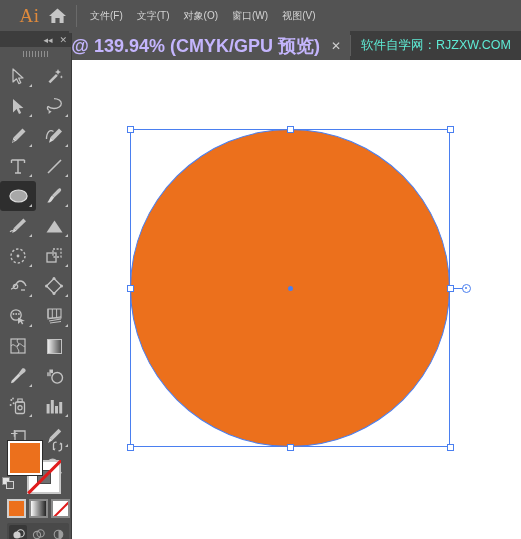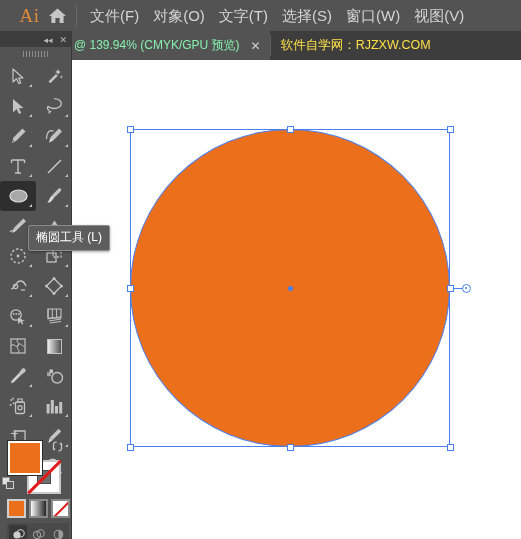--- a/index.html
+++ b/index.html
@@ -53,21 +53,21 @@
     background: #6a6a6a;
     margin: 0 6px 0 2px;
   }
   .menu-items {
     display: flex;
     align-items: center;
     height: 100%;
   }
   .menu-item {
     color: #d4d4d4;
-    font-size: 15px;
+    font-size: 10px;
     padding: 0 7px;
     line-height: 31px;
     white-space: nowrap;
   }
 
   
   .tabbar {
     position: absolute;
     left: 0; top: 31px;
     width: 521px; height: 29px;
@@ -81,43 +81,44 @@
   }
   .tab-active {
     display: flex;
     align-items: center;
     background: #535353;
     padding: 0 6px 0 2px;
     height: 29px;
     box-sizing: border-box;
   }
   .tab-title {
-    color: #86efac;
-    font-size: 12px;
+    color: #c4b5fd;
+    font-size: 18px;
     white-space: nowrap;
     padding-right: 8px;
+    font-weight: bold;
   }
   .tab-close {
     color: #cfcfcf;
     font-size: 12px;
     font-weight: bold;
     line-height: 1;
     padding: 0 3px;
     cursor: default;
   }
   .tab-sep {
     width: 1px;
     background: #5e5e5e;
     margin: 4px 0;
   }
   .tab-promo {
     display: flex;
     align-items: center;
     padding: 0 10px;
-    color: #fde047;
+    color: #5eead4;
     font-size: 12.5px;
     white-space: nowrap;
   }
 
   
   .toolpanel {
     position: absolute;
     left: 0; top: 33px;
     width: 72px;
     height: 506px;
@@ -373,23 +374,22 @@
   <div class="menubar">
     <div class="ai-logo">Ai</div>
     <div class="home-btn">
       <svg width="19" height="17" viewBox="0 0 19 17" aria-hidden="true">
         <path d="M9.5 1.5 L18 9 L15.6 9 L15.6 16 L11.6 16 L11.6 11 L7.4 11 L7.4 16 L3.4 16 L3.4 9 L1 9 Z" fill="#c6c6c6"></path>
       </svg>
     </div>
     <div class="menu-divider"></div>
     <div class="menu-items">
       <div class="menu-item">文件(F)</div>
+      <div class="menu-item">文字(T)</div>
       <div class="menu-item">对象(O)</div>
-      <div class="menu-item">文字(T)</div>
-      <div class="menu-item">选择(S)</div>
       <div class="menu-item">窗口(W)</div>
       <div class="menu-item">视图(V)</div>
     </div>
   </div>
 
   <div class="tabbar">
     <div class="tab-spacer"></div>
     <div class="tab-active">
       <span class="tab-title">@ 139.94% (CMYK/GPU 预览)</span>
       <span class="tab-close">✕</span>
@@ -629,21 +629,20 @@
       </div>
       <div class="tool">
         <svg width="18" height="18" viewBox="0 0 18 18">
           <circle cx="7.6" cy="7.6" r="5.4" fill="none" stroke="#c3c3c3" stroke-width="1.5"></circle>
           <path d="M11.6 11.6 L16.4 16.4" stroke="#c3c3c3" stroke-width="1.8"></path>
         </svg>
       </div>
 
     </div>
 
-    <div class="tooltip">椭圆工具 (L)</div>
 
     <div class="color-area">
 
       <div class="swatch-stack">
         <div class="stroke-swatch">
           <div class="inner"></div>
           <div class="none-slash"></div>
         </div>
         <div class="fill-swatch"></div>
         <div class="swap-arrow">

